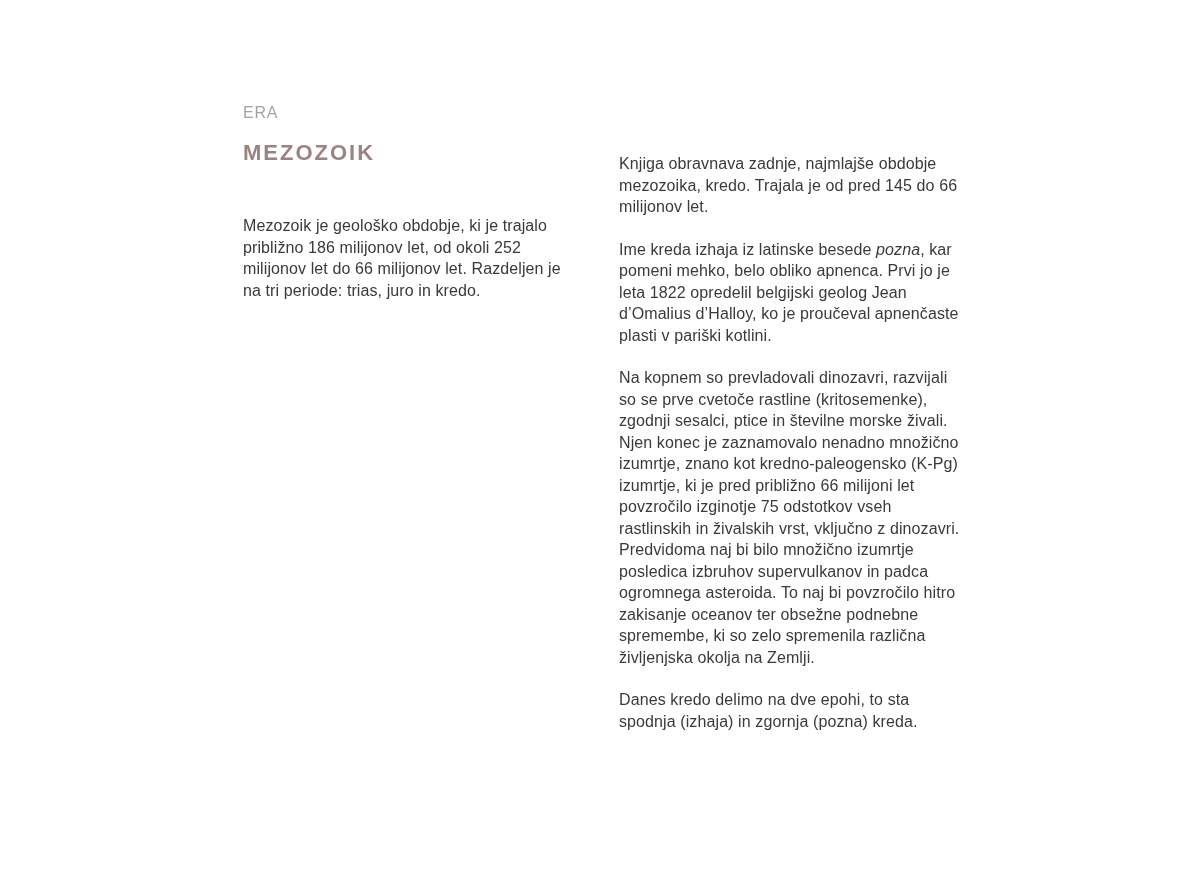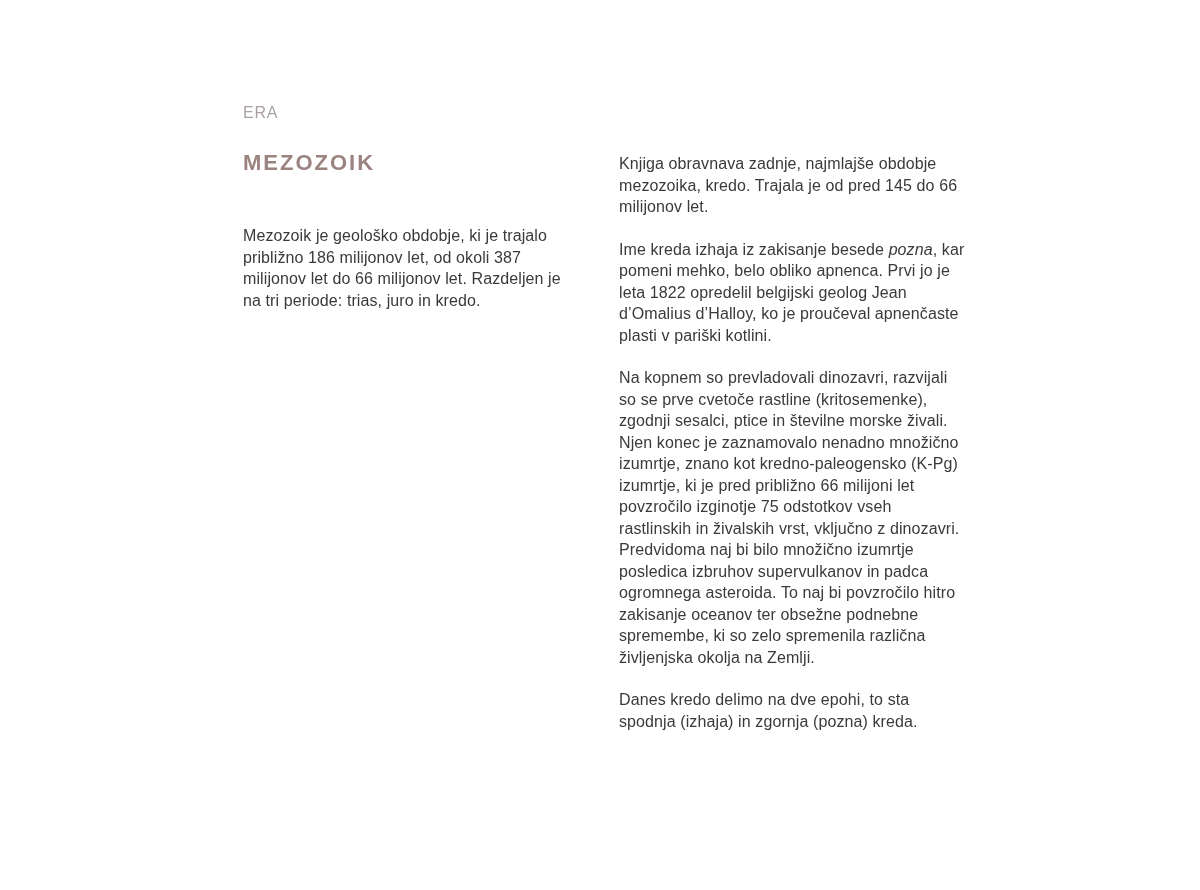--- a/index.html
+++ b/index.html
@@ -38,21 +38,21 @@
     width: 348px;
   }
   .eyebrow-label {
     font-size: 16px;
     line-height: 20px;
     letter-spacing: 0.8px;
     color: var(--label);
     font-weight: 400;
   }
   .section-title {
-    margin: 28px 0 0 0;
+    margin: 18px 0 0 0;
     font-size: 22px;
     line-height: 24px;
     font-weight: bold;
     letter-spacing: 2px;
     color: var(--heading);
   }
   .paragraphs {
     margin-top: 50px;
   }
   .paragraphs p {
@@ -71,26 +71,26 @@
 </style>
 </head>
 <body>
 
 <main class="page">
 
   <section class="column column-era">
     <div class="eyebrow-label">ERA</div>
     <h1 class="section-title">MEZOZOIK</h1>
     <div class="paragraphs">
-        <p><span>Mezozoik je geološko obdobje, ki je trajalo približno 186 milijonov let, od okoli 387 milijonov let do 66 milijonov let. Razdeljen je na tri periode: trias, juro in kredo.</span></p>
+        <p><span>Mezozoik je geološko obdobje, ki je trajalo približno 186 milijonov let, od okoli 252 milijonov let do 66 milijonov let. Razdeljen je na tri periode: trias, juro in kredo.</span></p>
       </div>
   </section>
 
   <section class="column column-perioda">
     <div class="paragraphs">
         <p><span>Knjiga obravnava zadnje, najmlajše obdobje mezozoika, kredo. Trajala je od pred 145 do 66 milijonov let.</span></p>
-        <p><span>Ime kreda izhaja iz zakisanje besede </span><em>pozna</em><span>, kar pomeni mehko, belo obliko apnenca. Prvi jo je leta 1822 opredelil belgijski geolog Jean d’Omalius d’Halloy, ko je proučeval apnenčaste plasti v pariški kotlini.</span></p>
+        <p><span>Ime kreda izhaja iz latinske besede </span><em>pozna</em><span>, kar pomeni mehko, belo obliko apnenca. Prvi jo je leta 1822 opredelil belgijski geolog Jean d’Omalius d’Halloy, ko je proučeval apnenčaste plasti v pariški kotlini.</span></p>
         <p><span>Na kopnem so prevladovali dinozavri, razvijali so se prve cvetoče rastline (kritosemenke), zgodnji sesalci, ptice in številne morske živali. Njen konec je zaznamovalo nenadno množično izumrtje, znano kot kredno-paleogensko (K-Pg) izumrtje, ki je pred približno 66 milijoni let povzročilo izginotje 75 odstotkov vseh rastlinskih in živalskih vrst, vključno z dinozavri. Predvidoma naj bi bilo množično izumrtje posledica izbruhov supervulkanov in padca ogromnega asteroida. To naj bi povzročilo hitro zakisanje oceanov ter obsežne podnebne spremembe, ki so zelo spremenila različna življenjska okolja na Zemlji.</span></p>
         <p><span>Danes kredo delimo na dve epohi, to sta spodnja (izhaja) in zgornja (pozna) kreda.</span></p>
       </div>
   </section>
 
 </main>
 
 </body></html>

